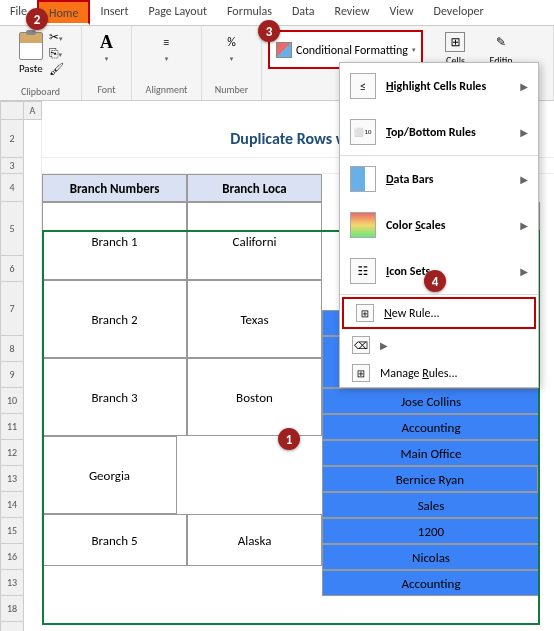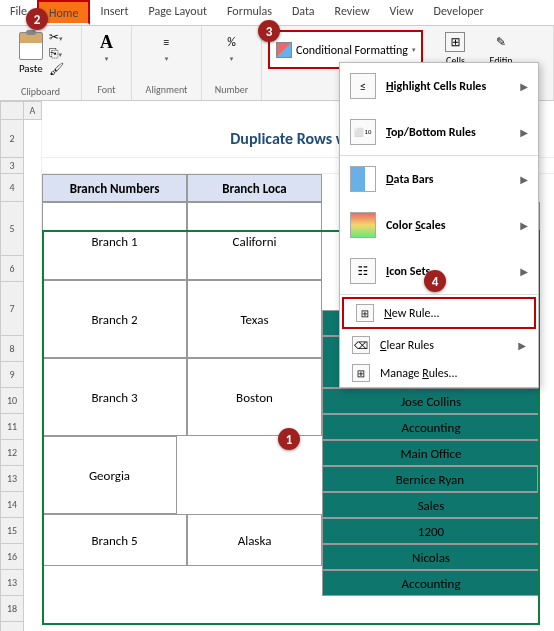--- a/index.html
+++ b/index.html
@@ -29,21 +29,21 @@
     
     .sheet { position: absolute; left: 24px; top: 120px; right: 0; }
     
     .title-cell { height: 38px; display: flex; align-items: center; justify-content: center; font-size: 16px; font-weight: bold; color: #1f4e79; border-bottom: 1px solid #eee; }
     .spacer-row { height: 16px; border-bottom: 1px solid #eee; }
     .data-row { display: flex; }
     .cell { border: 1px solid #999; display: flex; align-items: center; justify-content: center; padding: 0 6px; font-size: 13px; }
     .hdr-cell { background: #d9e1f2; font-weight: bold; height: 28px; }
     .branch-cell { width: 145px; }
     .loc-cell { width: 135px; }
-    .detail-cell { width: 200px; background: #0f766e; height: 26px; }
+    .detail-cell { width: 200px; background: #3b82f6; height: 26px; }
     .branch-row { height: 78px; }
     
     .menu { position: absolute; right: 15px; top: 62px; width: 200px; background: #fff; border: 1px solid #bbb; box-shadow: 2px 2px 8px rgba(0,0,0,0.25); z-index: 50; }
     .menu-item { display: flex; align-items: center; gap: 10px; padding: 10px 10px; position: relative; }
     .menu-item.sep { border-bottom: 1px solid #ddd; }
     .menu-icon { width: 26px; height: 26px; border: 1px solid #aaa; background: #fafafa; display: flex; align-items: center; justify-content: center; font-size: 12px; }
     .menu-label { flex: 1; font-size: 12px; }
     .menu-arrow { color: #666; font-size: 10px; }
     .menu-u { text-decoration: underline; }
     .new-rule-box { border: 2px solid #c00000; margin: 2px; }
@@ -231,20 +231,19 @@
     <div class="menu-arrow">▶</div>
   </div>
   <div class="new-rule-box">
     <div class="menu-item menu-small">
       <div class="menu-icon">⊞</div>
       <div class="menu-label"><span class="menu-u">N</span>ew Rule...</div>
     </div>
   </div>
   <div class="menu-item menu-small">
     <div class="menu-icon">⌫</div>
-    <div class="menu-label"><span class="menu-u">C</span>lear Rules</div>
     <div class="menu-arrow">▶</div>
   </div>
   <div class="menu-item menu-small">
     <div class="menu-icon">⊞</div>
     <div class="menu-label">Manage <span class="menu-u">R</span>ules...</div>
   </div>
 </div>
 
 </body></html>

